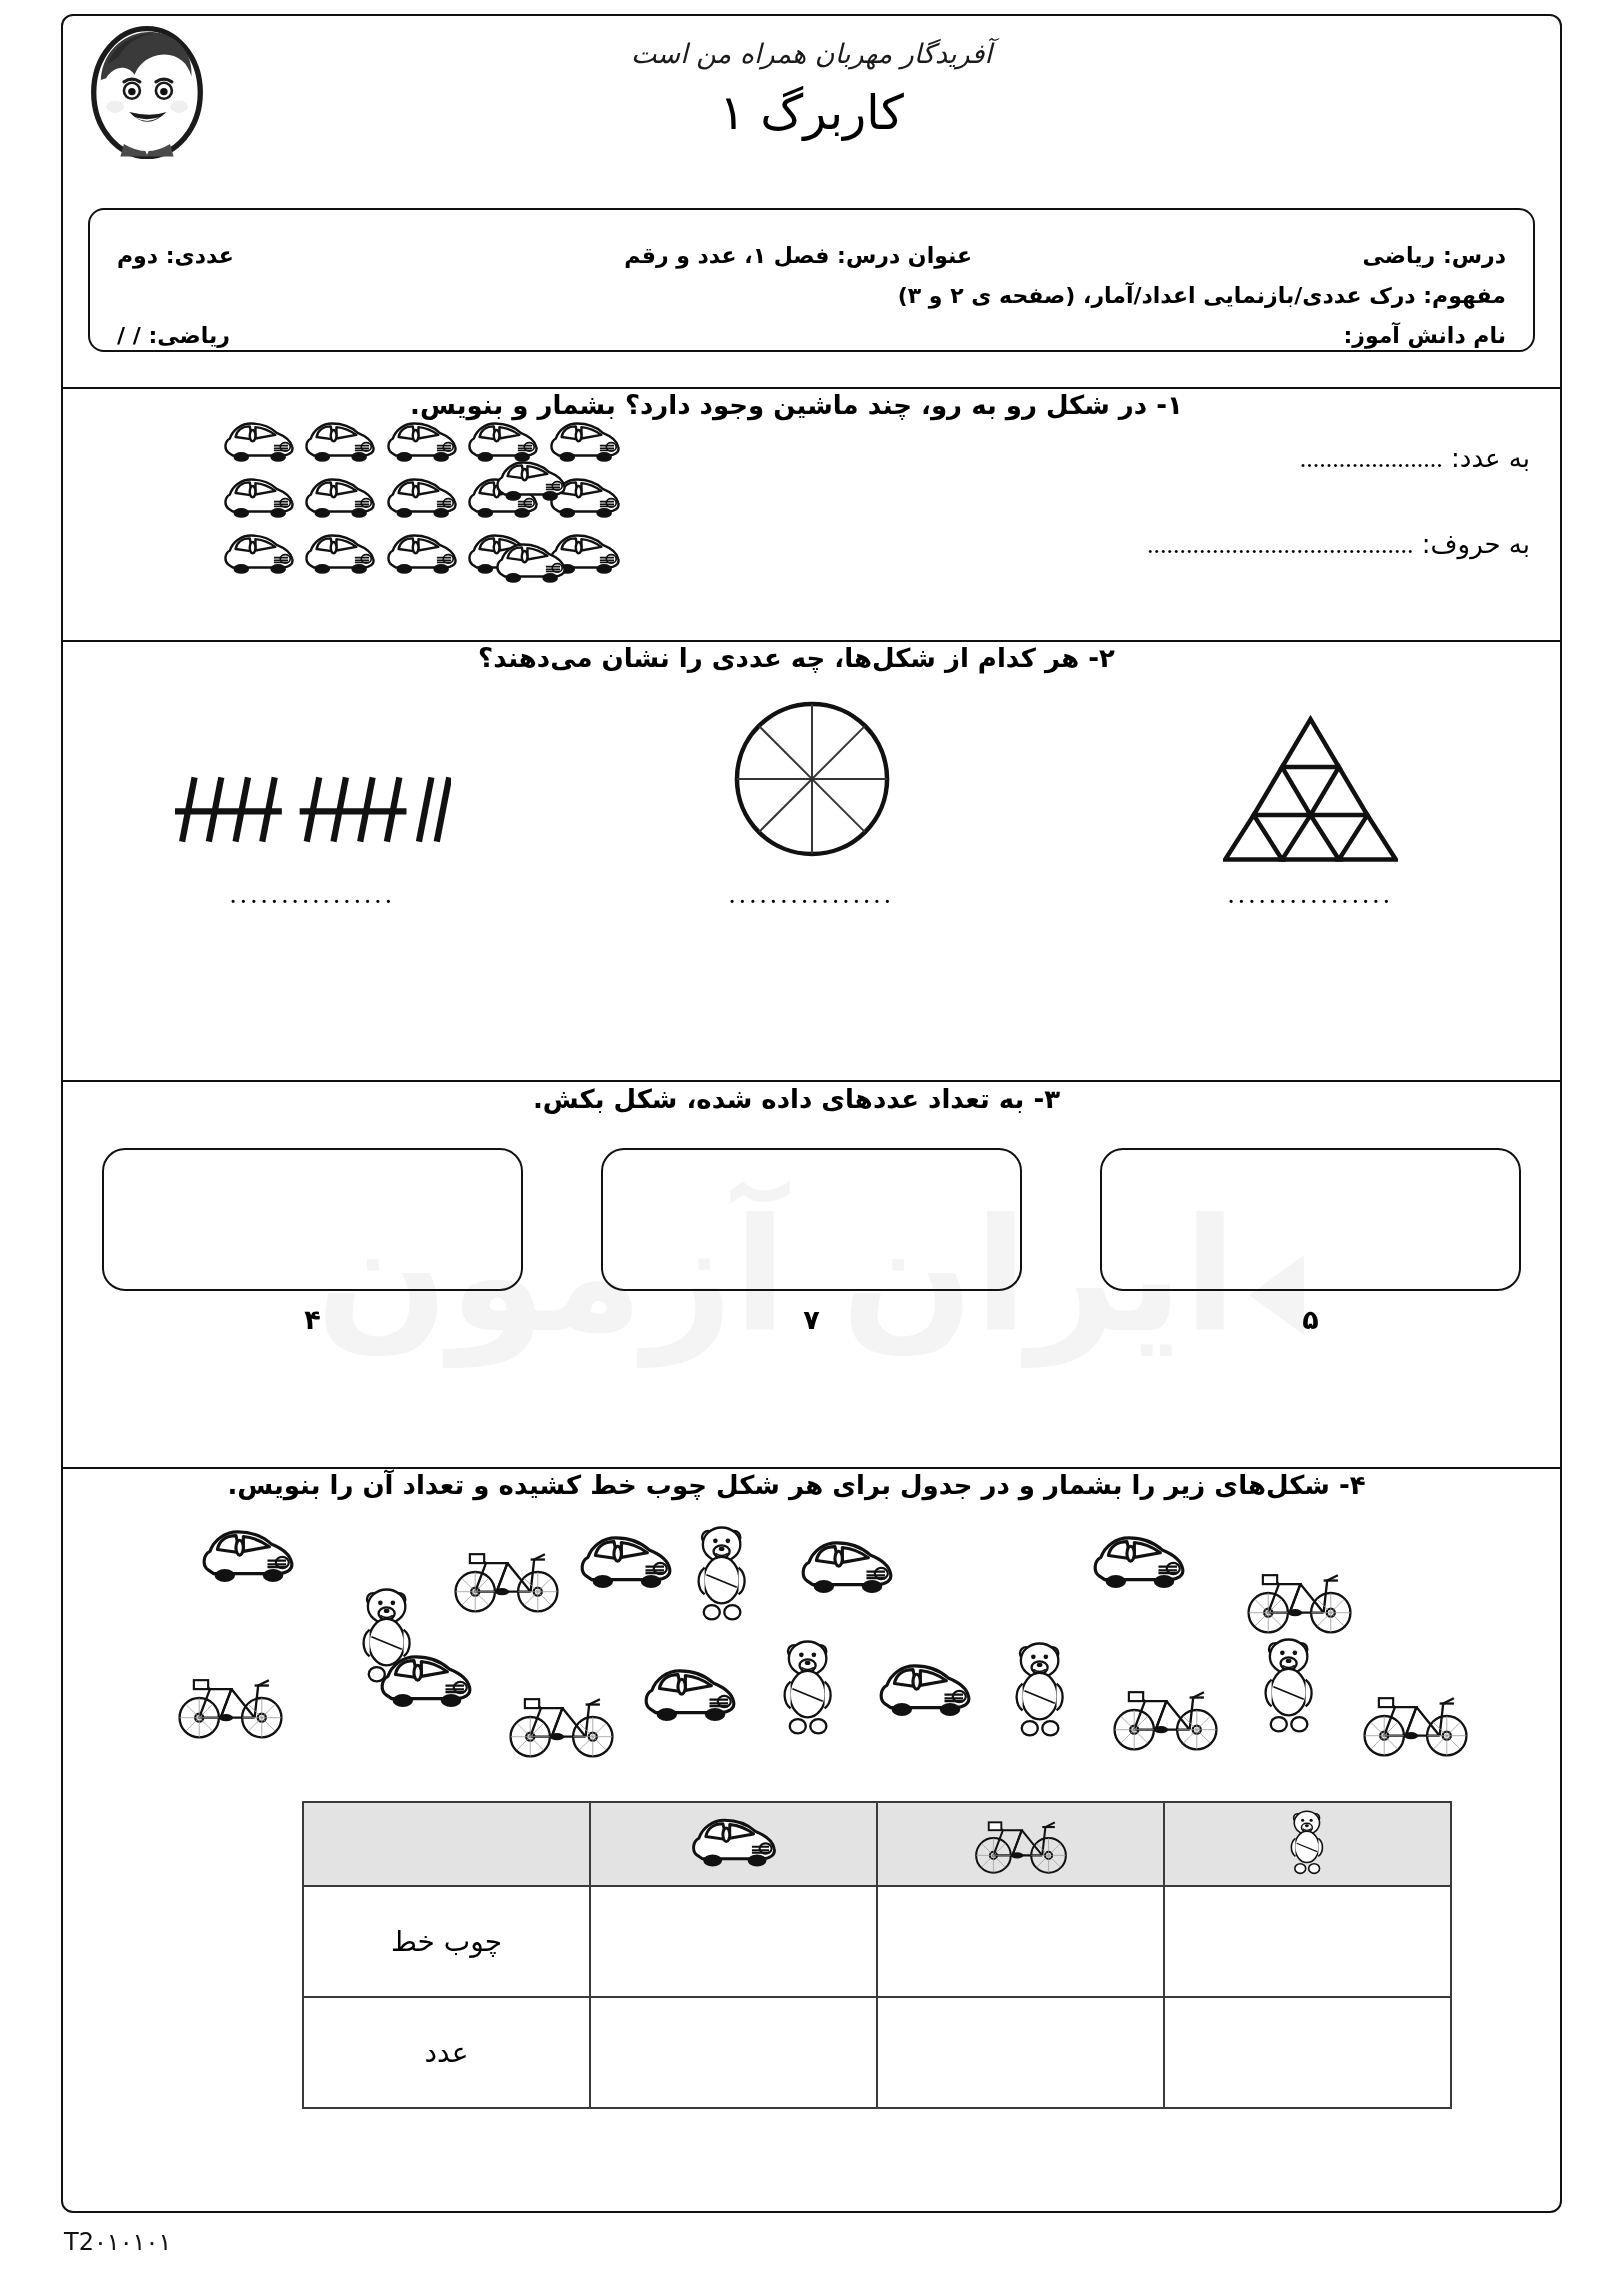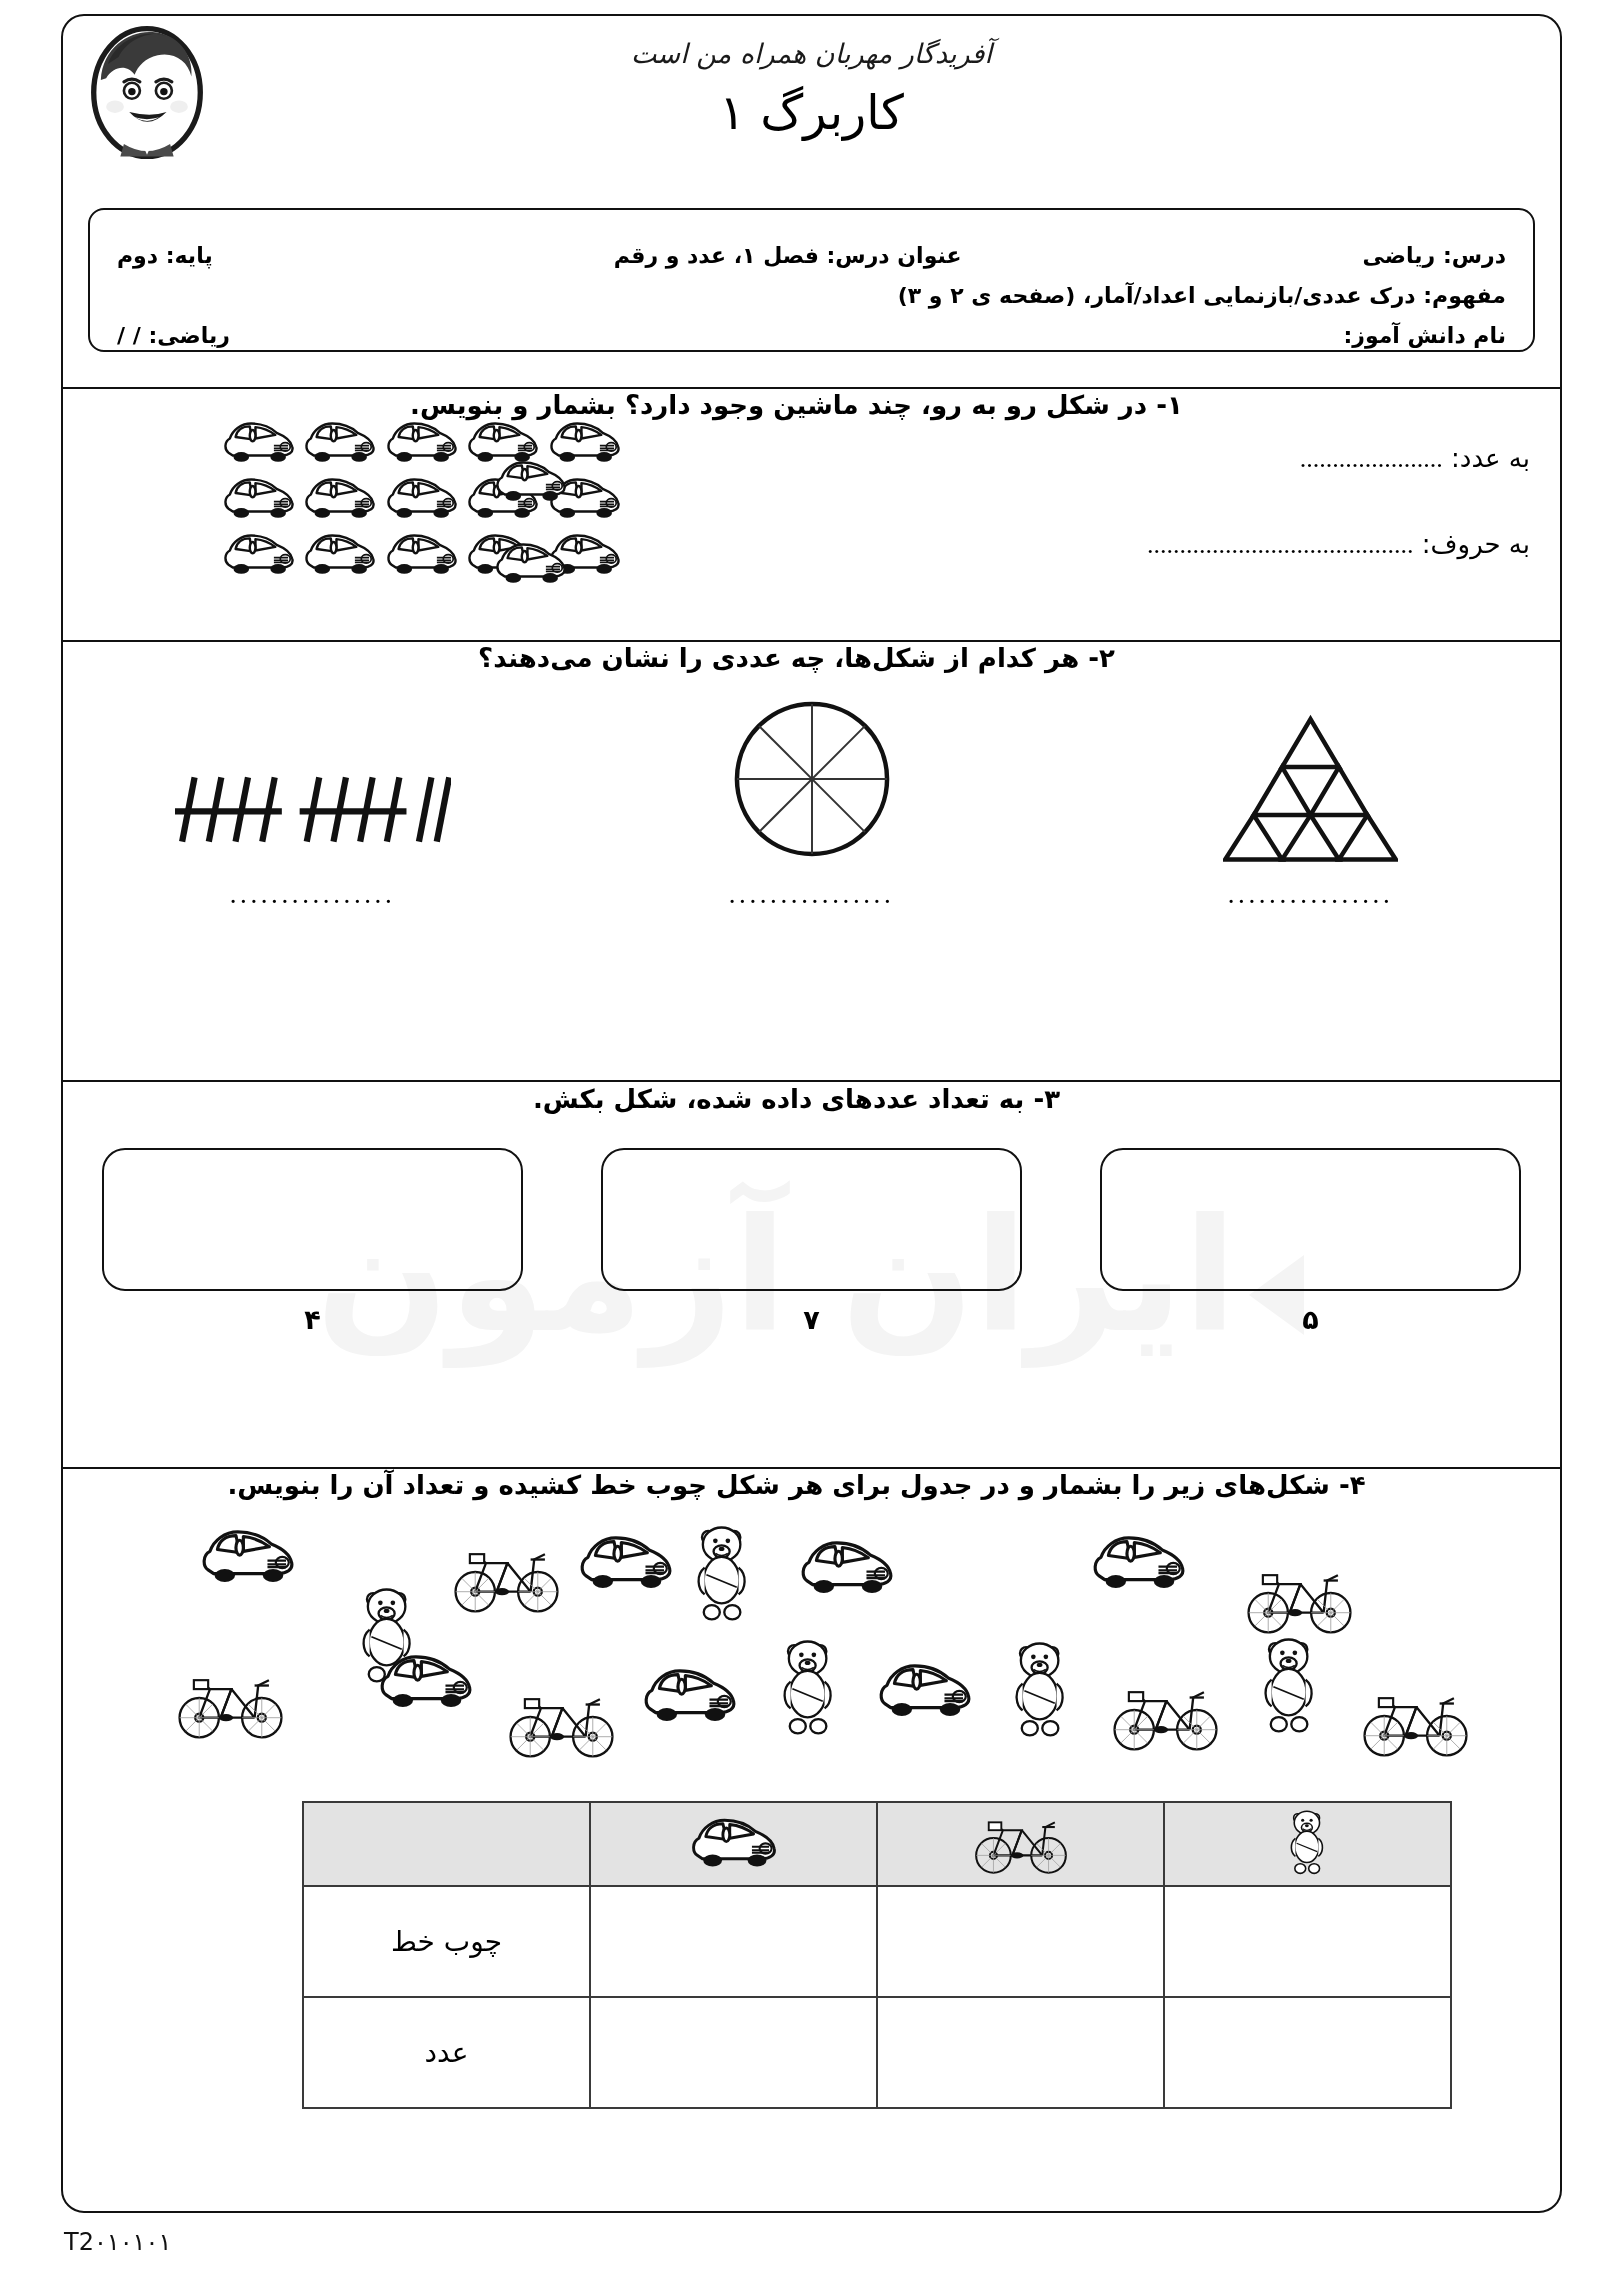--- a/index.html
+++ b/index.html
@@ -43,21 +43,21 @@
   }
 
   
   .sheet {
     position: absolute;
     left: 61px;
     top: 14.3px;
     width: 1501px;
     height: 2199px;
     border: 2.7px solid #111;
-    border-radius: 23px;
+    border-radius: 12px;
     box-sizing: border-box;
     z-index: 1;
   }
 
   
   .masthead {
     position: relative;
     height: 192px;
   }
   .avatar {
@@ -288,21 +288,21 @@
     <div class="motto">آفریدگار مهربان همراه من است</div>
     <div class="worksheet-title">کاربرگ ۱</div>
   </div>
 
   <div class="infobox">
     <div class="info-row">
       <span class="cell-r">درس: ریاضی</span>
       <span class="info-spacer"></span>
       <span class="cell-c">عنوان درس: فصل ۱، عدد و رقم</span>
       <span class="info-spacer"></span>
-      <span class="cell-l">پایه: دوم</span>
+      <span class="cell-l">عددی: دوم</span>
     </div>
     <div class="info-row single">
       <span>مفهوم: درک عددی/بازنمایی اعداد/آمار، (صفحه ی ۲ و ۳)</span>
     </div>
     <div class="info-row">
       <span class="cell-r">نام دانش آموز:</span>
       <span class="info-spacer"></span>
       <span class="cell-l">ریاضی:    /    /</span>
     </div>
   </div>

